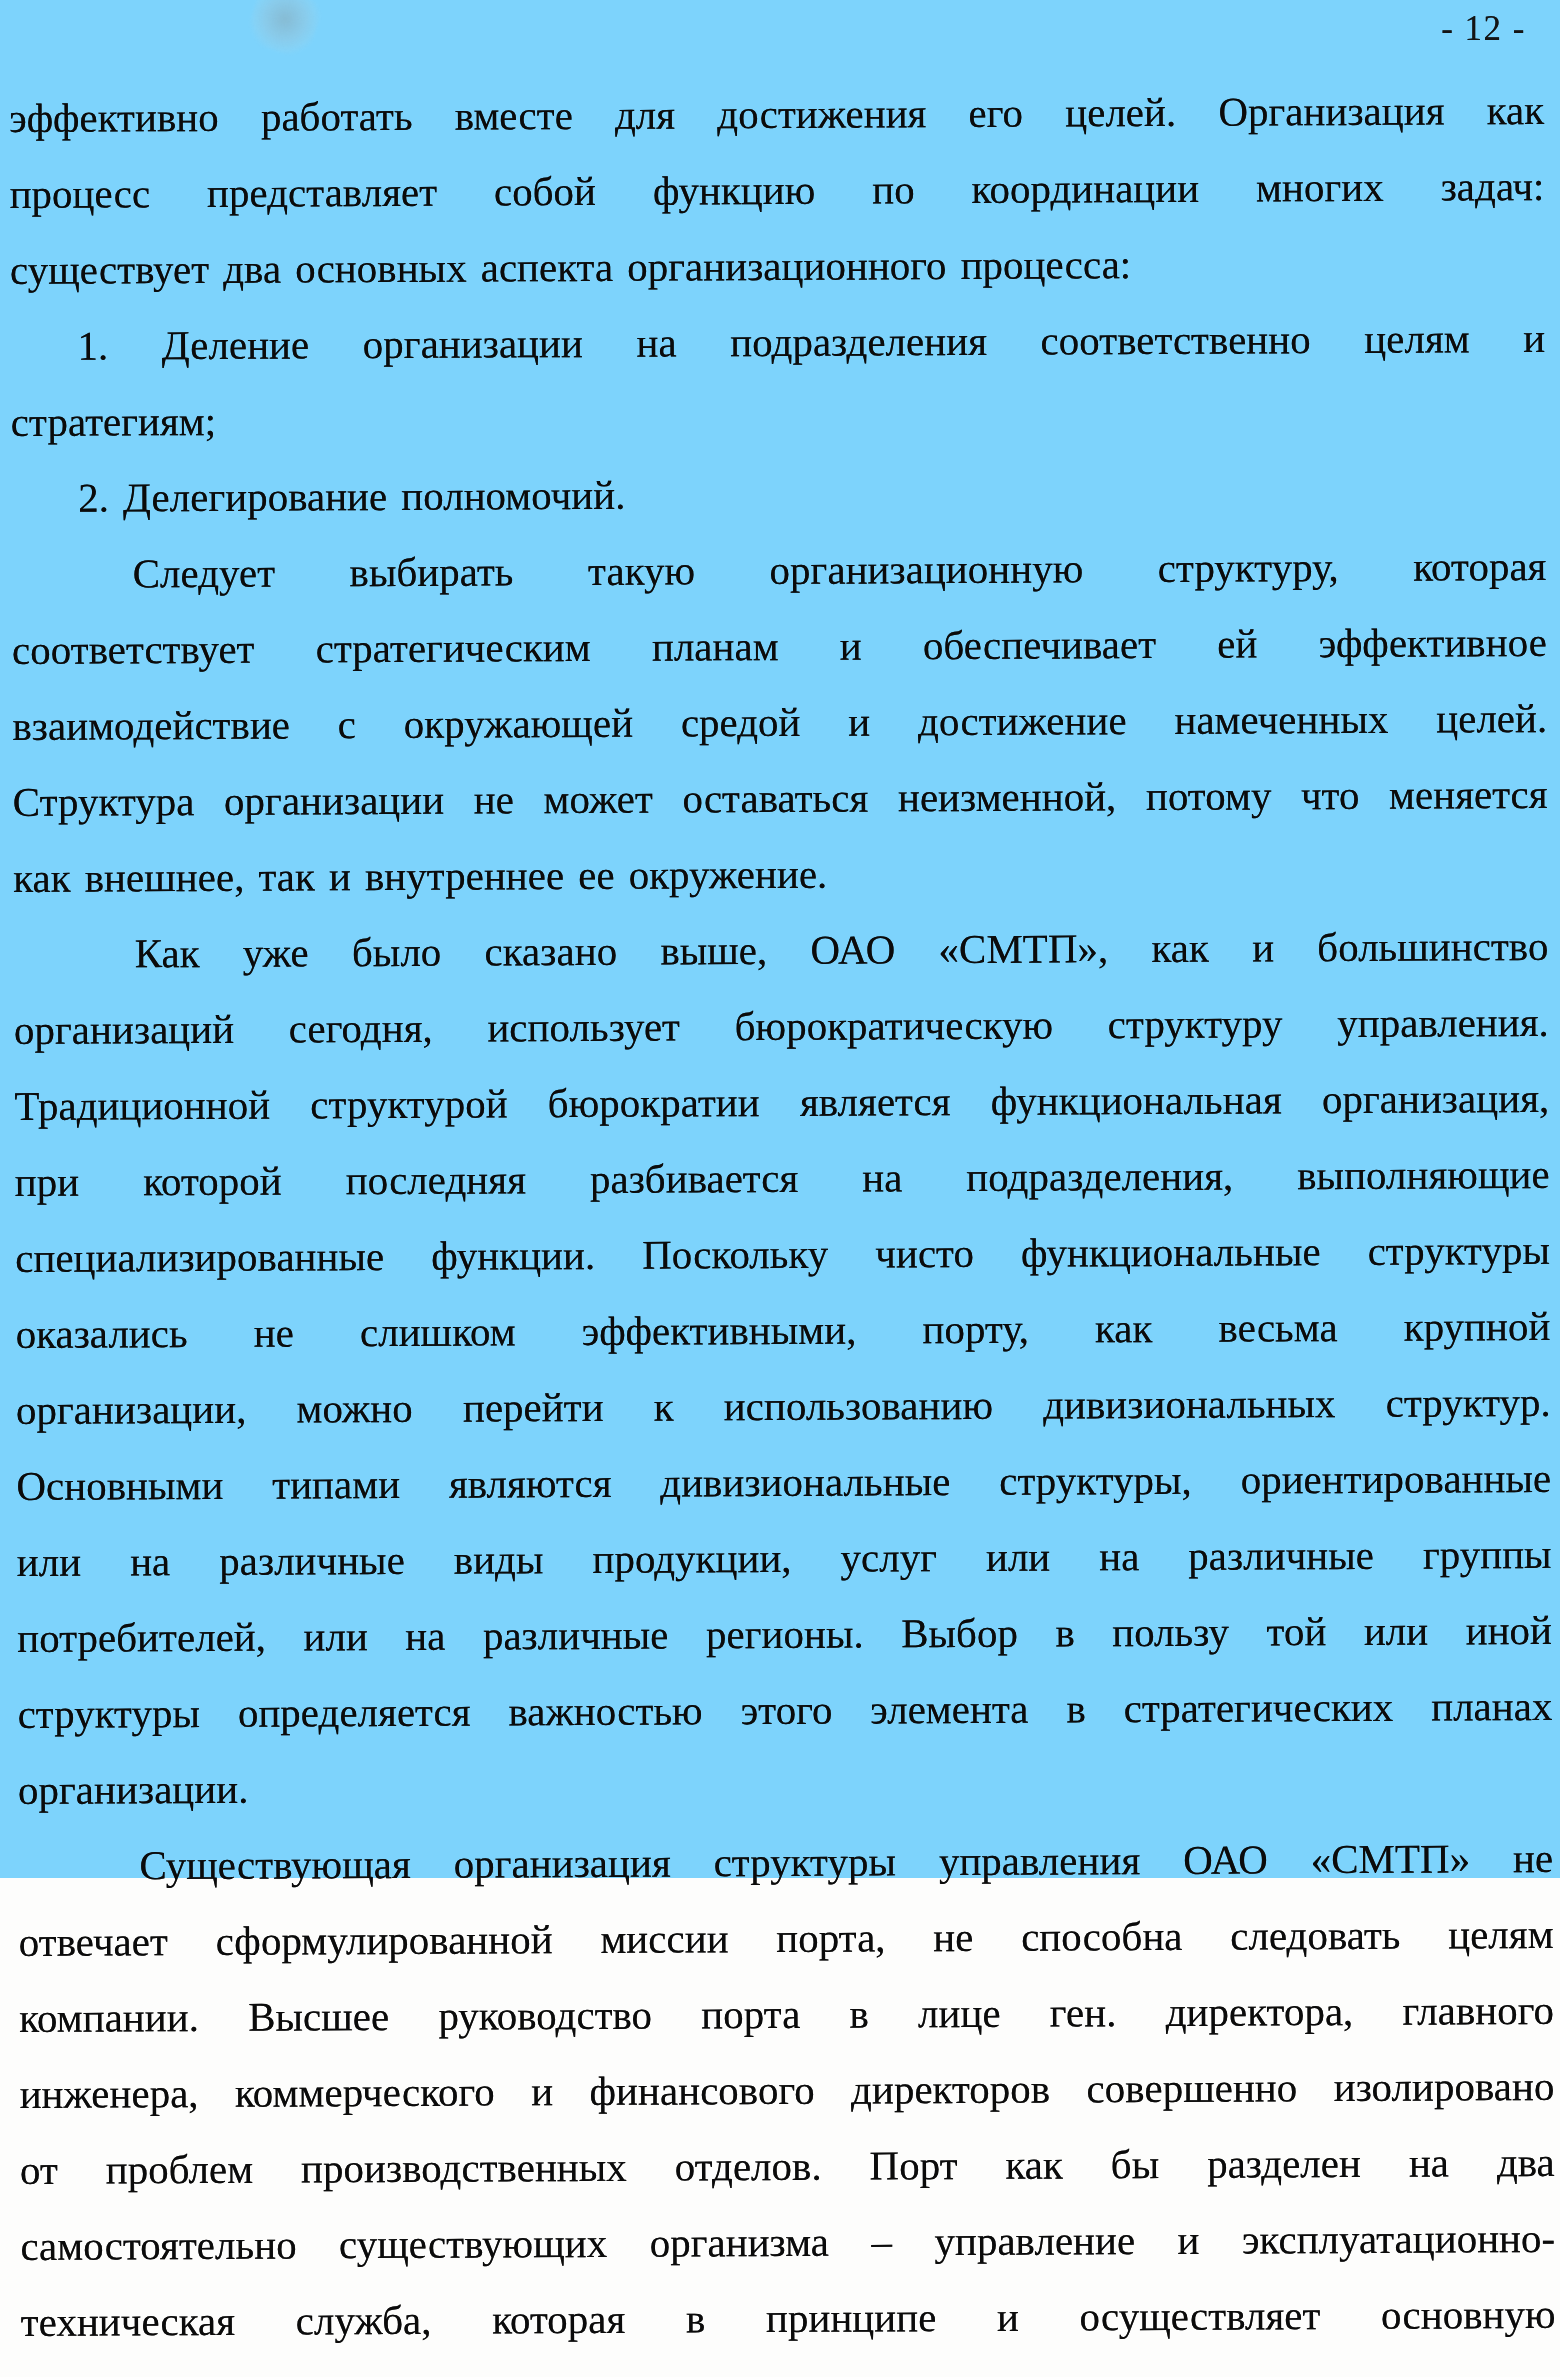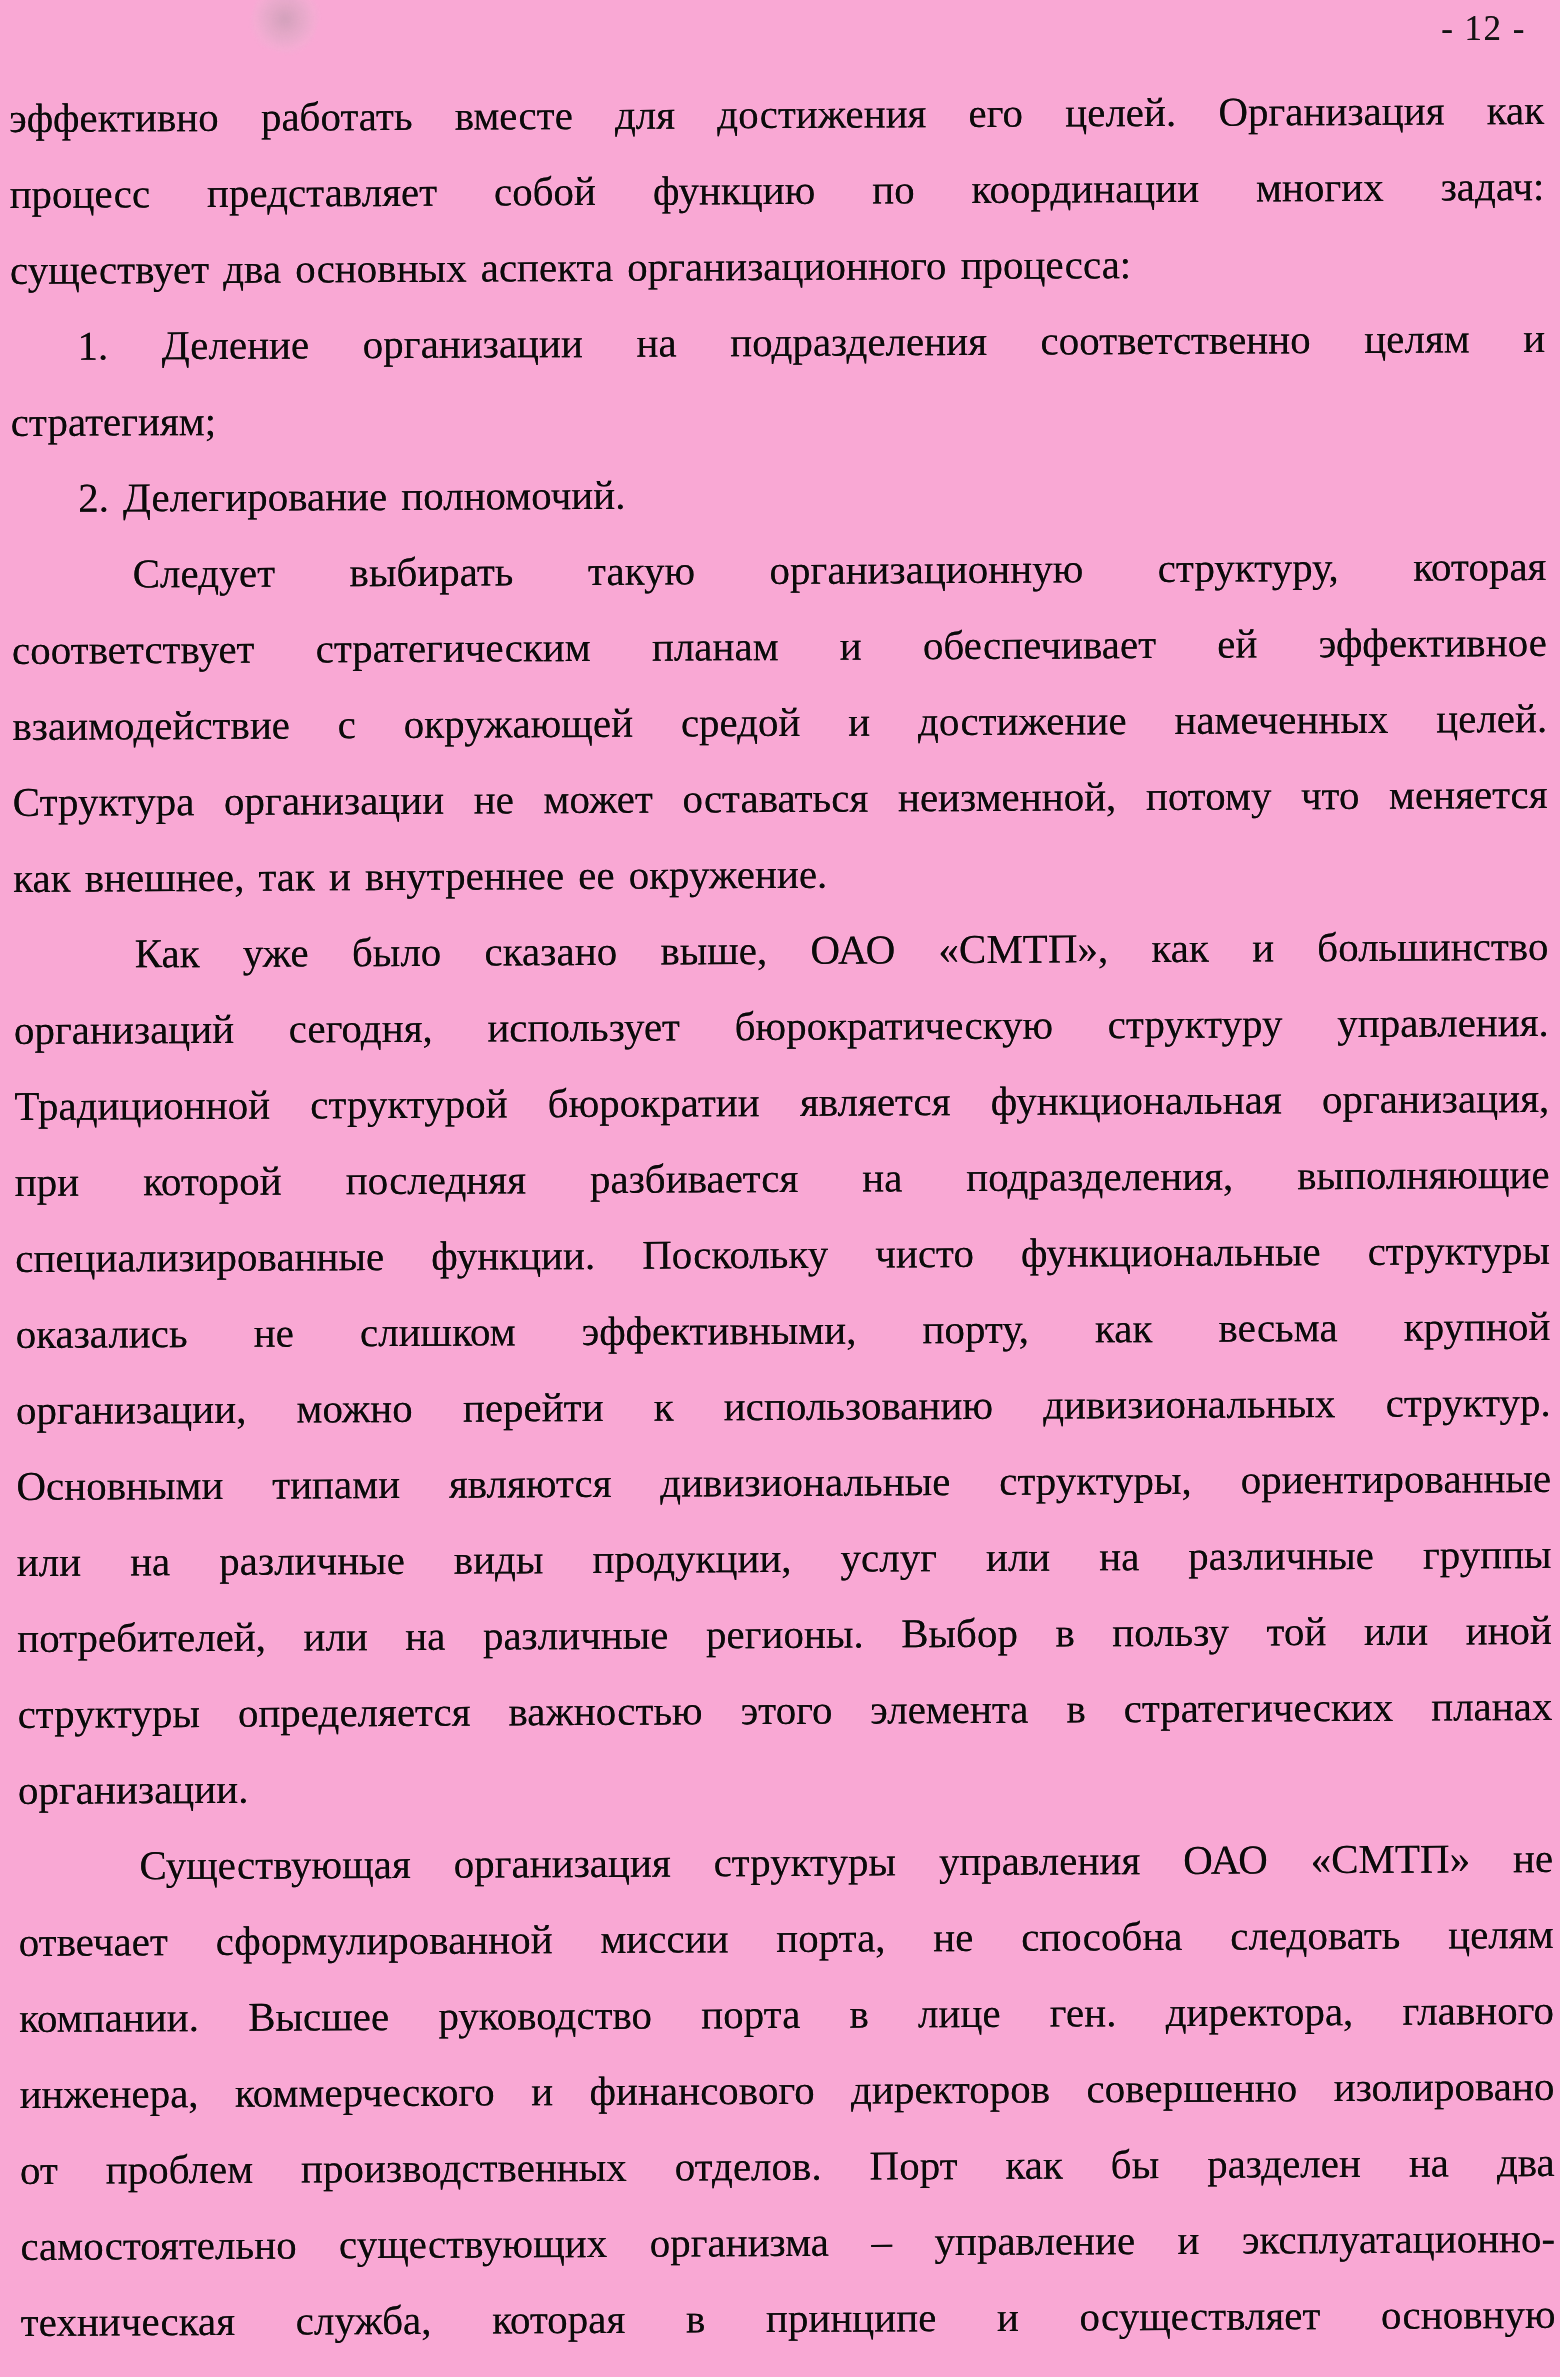--- a/index.html
+++ b/index.html
@@ -6,22 +6,22 @@
     margin: 0;
     padding: 0;
     width: 1561px;
     height: 2377px;
     background: #fdfdfc;
     overflow: hidden;
   }
   .page {
     position: relative;
     width: 1561px;
-    height: 2377px;
-    background: #f9a8d4;
+    height: 1878px;
+    background: #7dd3fc;
     font-family: "Liberation Serif", "DejaVu Serif", serif;
     color: #0b0b0b;
   }
   .page-number {
     position: absolute;
     top: 9.2px;
     right: 35px;
     font-size: 35px;
     letter-spacing: 1.5px;
     color: #141414;

